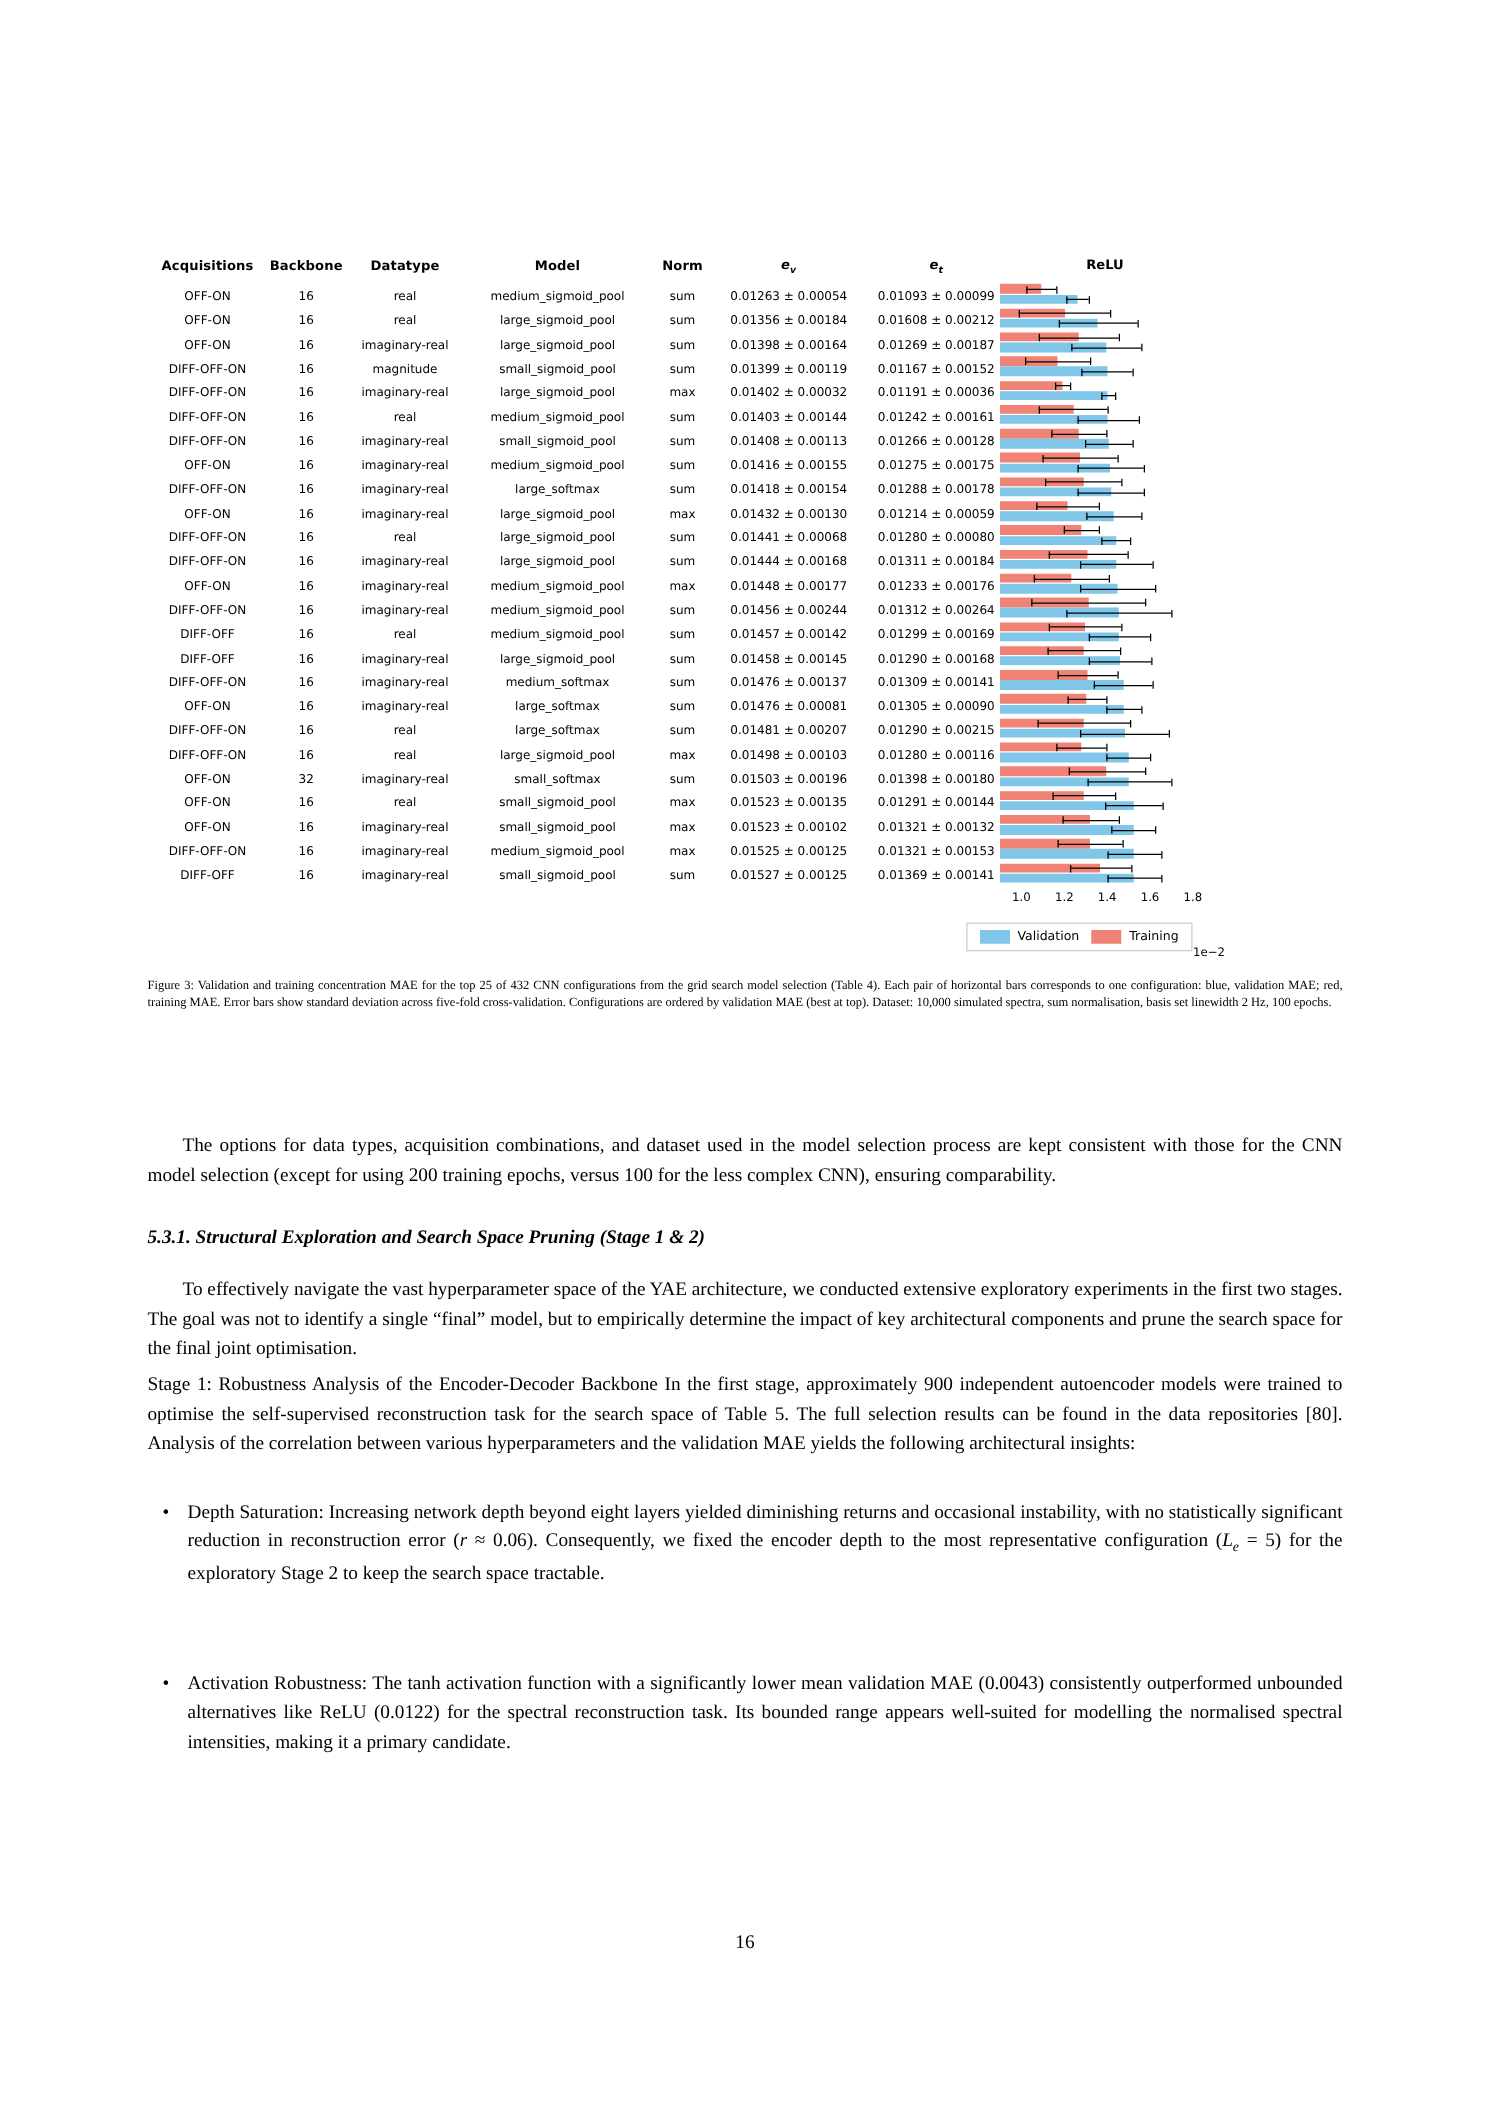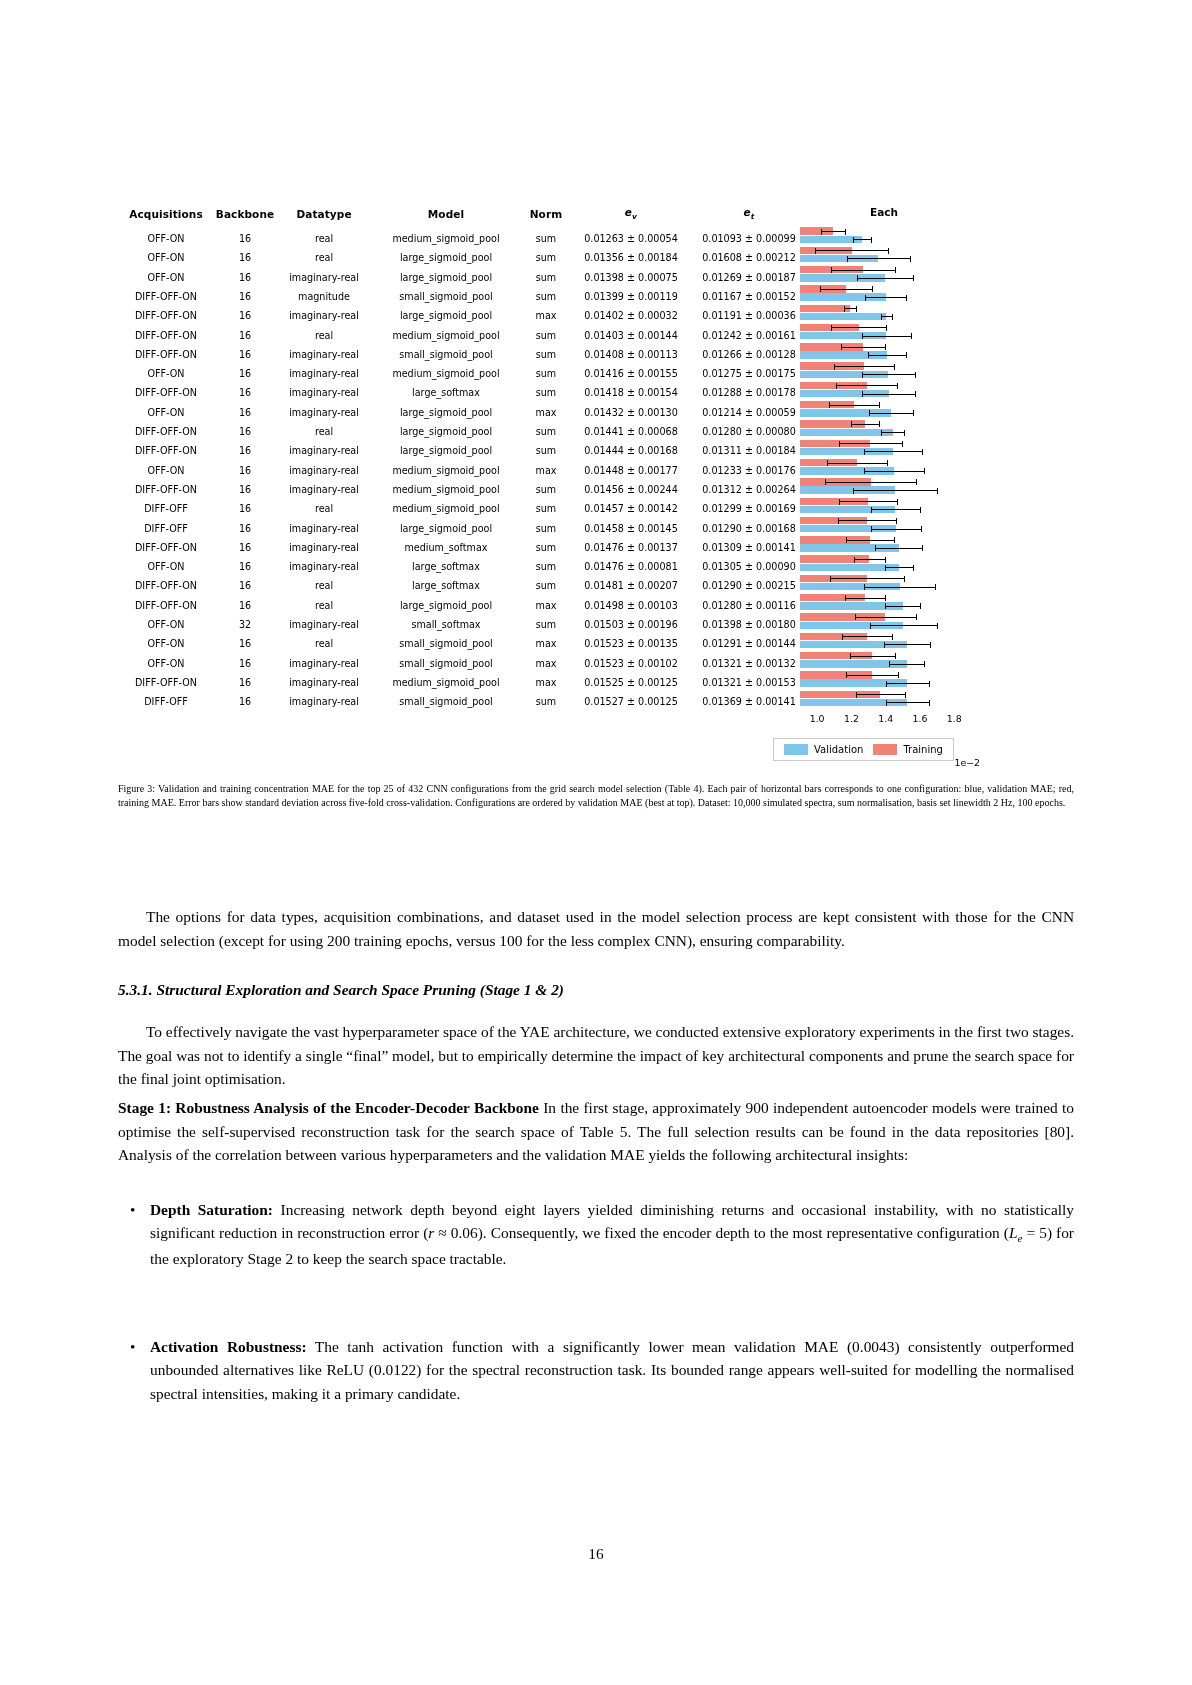--- a/index.html
+++ b/index.html
@@ -185,21 +185,21 @@
     font-size: 15.4px;
     line-height: 1.52;
     text-align: justify;
   }
   .bullet-item .dot {
     position: absolute;
     left: -20px;
     top: 0px;
   }
   .bullet-item .btext { display: block; }
-  b.runin { font-weight: bold; }
+  b.runin { font-weight: normal; }
   .mathvar { font-style: italic; font-family: "Liberation Serif", serif; }
   .mathvar sub { font-style: italic; font-size: 72%; }
 
   #page-number {
     position: absolute;
     left: 0;
     top: 1545px;
     width: 1192px;
     text-align: center;
     font-size: 15.4px;
@@ -243,21 +243,21 @@
           <td class="col-norm">sum</td>
           <td class="col-ev">0.01356 ± 0.00184</td>
           <td class="col-et">0.01608 ± 0.00212</td>
         </tr>
         <tr>
           <td class="col-acq">OFF-ON</td>
           <td class="col-bs">16</td>
           <td class="col-dt">imaginary-real</td>
           <td class="col-model">large_sigmoid_pool</td>
           <td class="col-norm">sum</td>
-          <td class="col-ev">0.01398 ± 0.00075</td>
+          <td class="col-ev">0.01398 ± 0.00164</td>
           <td class="col-et">0.01269 ± 0.00187</td>
         </tr>
         <tr>
           <td class="col-acq">DIFF-OFF-ON</td>
           <td class="col-bs">16</td>
           <td class="col-dt">magnitude</td>
           <td class="col-model">small_sigmoid_pool</td>
           <td class="col-norm">sum</td>
           <td class="col-ev">0.01399 ± 0.00119</td>
           <td class="col-et">0.01167 ± 0.00152</td>
@@ -449,21 +449,21 @@
           <td class="col-model">small_sigmoid_pool</td>
           <td class="col-norm">sum</td>
           <td class="col-ev">0.01527 ± 0.00125</td>
           <td class="col-et">0.01369 ± 0.00141</td>
         </tr>
       </tbody>
   </table>
 </div>
 
 <div id="plot-area">
-  <div id="plot-title">Each</div>
+  <div id="plot-title">ReLU</div>
   <div id="bars-wrap">
       <div class="bar-group">
         <div class="bar training" style="width: 33.0857px;"></div>
         <div class="bar validation" style="width: 62.2286px;"></div>
         <div class="errbar" style="left: 21.2571px; width: 23.6571px; top: 5px;"></div>
         <div class="errcap" style="left: 21.2571px; top: 2.5px;"></div>
         <div class="errcap" style="left: 44.9143px; top: 2.5px;"></div>
         <div class="errbar" style="left: 52.9714px; width: 18.5143px; top: 13.2px;"></div>
         <div class="errcap" style="left: 52.9714px; top: 10.7px;"></div>
         <div class="errcap" style="left: 71.4857px; top: 10.7px;"></div>

